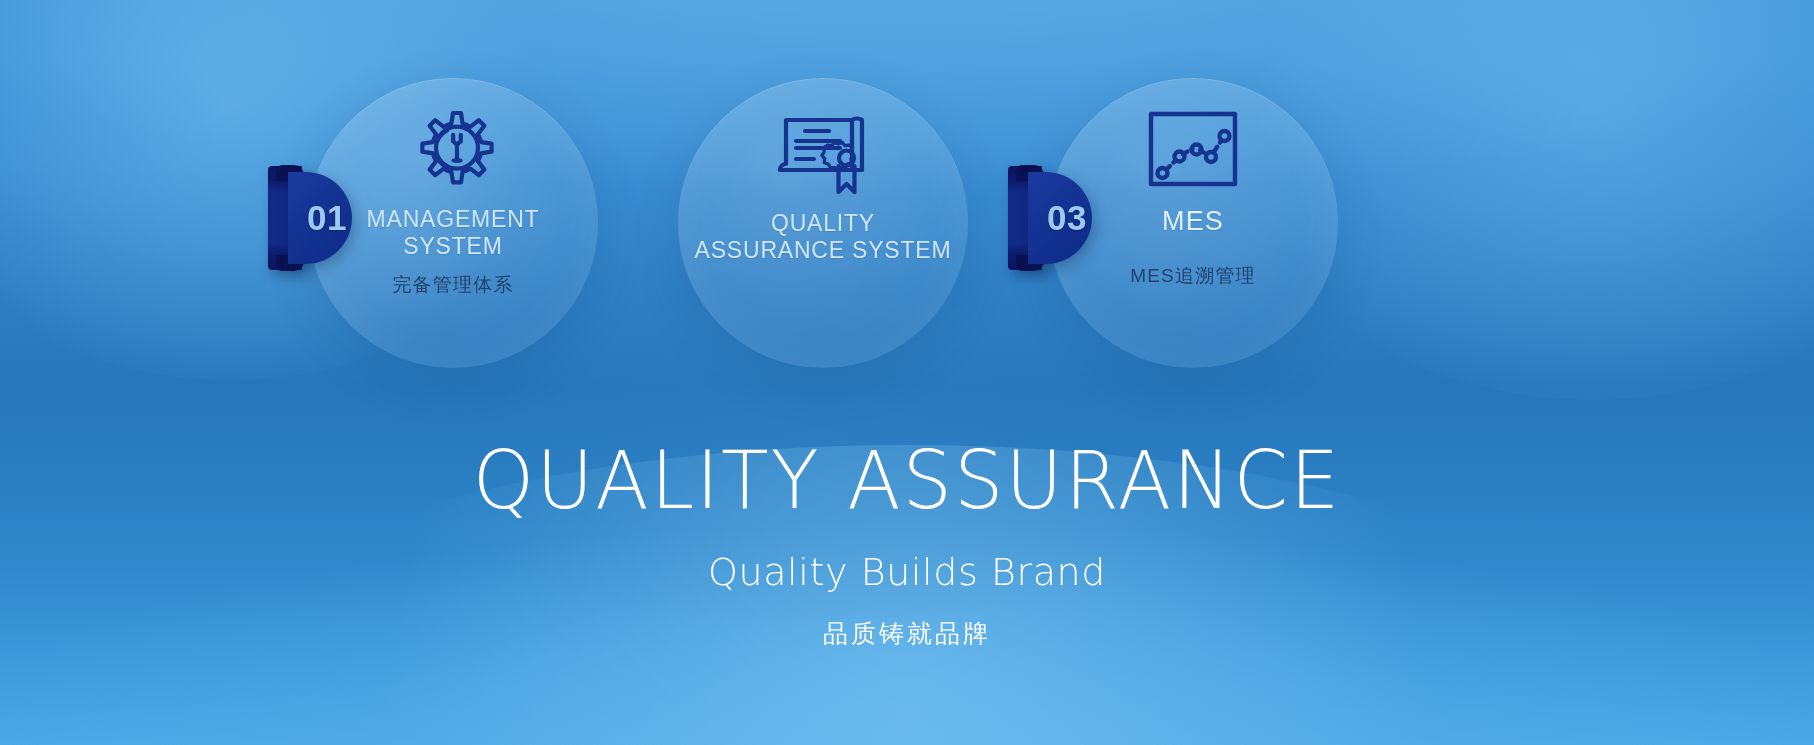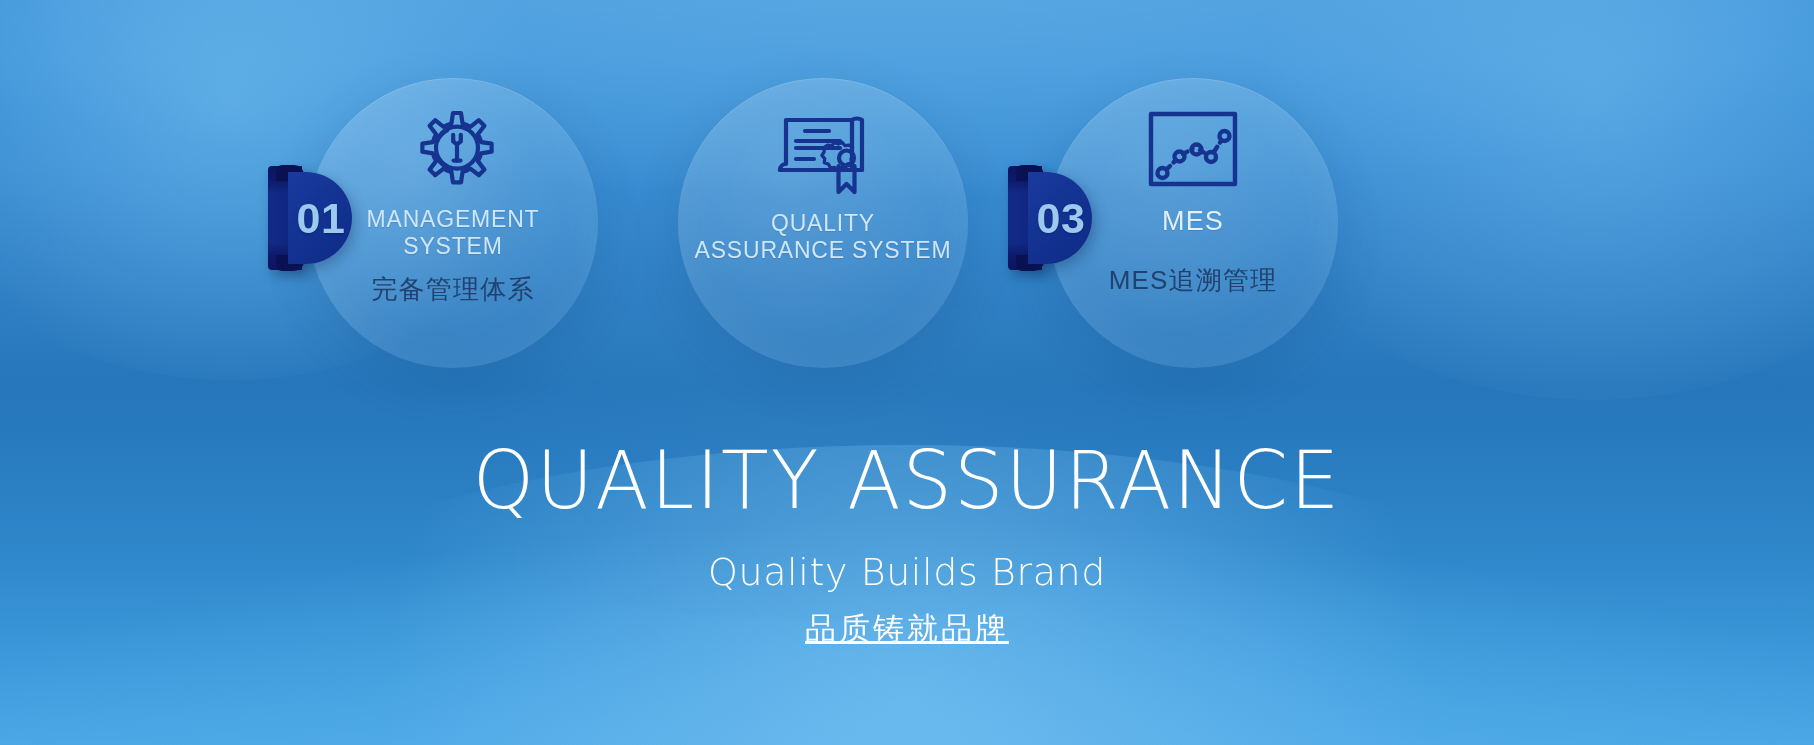--- a/index.html
+++ b/index.html
@@ -89,24 +89,24 @@
     background:#0a1254; border-radius:0 0 10px 6px;
   }
   .badge .half {
     position:absolute; left:20px; top:6px;
     width:64px; height:92px;
     background:linear-gradient(135deg,#1b3aa0 0%,#143494 40%,#0f2a86 100%);
     border-radius:0 46px 46px 0;
     box-shadow: 3px 5px 14px rgba(10,25,70,0.30);
   }
   .badge .num {
-    position:absolute; left:22px; top:0; width:62px; height:104px;
+    position:absolute; left:28px; top:0; width:62px; height:104px;
     display:flex; align-items:center; justify-content:center;
     color:#9cc9ee;
-    font-size:43px; font-weight:700; letter-spacing:0.5px;
+    font-size:35px; font-weight:700; letter-spacing:0.5px;
     text-shadow:0 1px 2px rgba(6,20,60,0.35);
   }
 
   
   .content {
     position:absolute; inset:0;
     display:flex; flex-direction:column; align-items:center;
     padding-top:26px;
   }
   .icon-wrap { height:96px; display:flex; align-items:center; justify-content:center; }
@@ -120,21 +120,21 @@
     letter-spacing:0.8px;
     line-height:1.18;
     font-weight:400;
     text-shadow:0 1px 1px rgba(20,60,110,0.18);
   }
   .en.big { font-size:27px; letter-spacing:1.2px; color:#e2f0fb; }
   .cn {
     margin-top:12px;
     color:#21426f;
     text-align:center;
-    font-size:26px;
+    font-size:19px;
     line-height:1.35;
     letter-spacing:1.2px;
     font-weight:400;
   }
   .c3 .cn { margin-top:25px; }
   .c2 .en { margin-top:10px; }
   .c2 .cn { margin-top:10px; }
 
   
   .headline {
@@ -152,26 +152,25 @@
   }
   .sub-en {
     margin-top:28px;
     color:#ffffff;
     font-size:38px;
     font-weight:300;
     letter-spacing:0.6px;
     font-family:"DejaVu Sans", "Liberation Sans", sans-serif;
   }
   .sub-cn {
-    margin-top:14px;
+    margin-top:23px;
     color:#ffffff;
-    font-size:31px;
+    font-size:25px;
     font-weight:400;
     letter-spacing:3px;
-    text-decoration:underline;
   }
 </style>
 </head>
 <body>
 
 <div class="stage">
 
   <div class="glow glow-a"></div>
   <div class="glow glow-b"></div>
   <div class="glow glow-d"></div>

